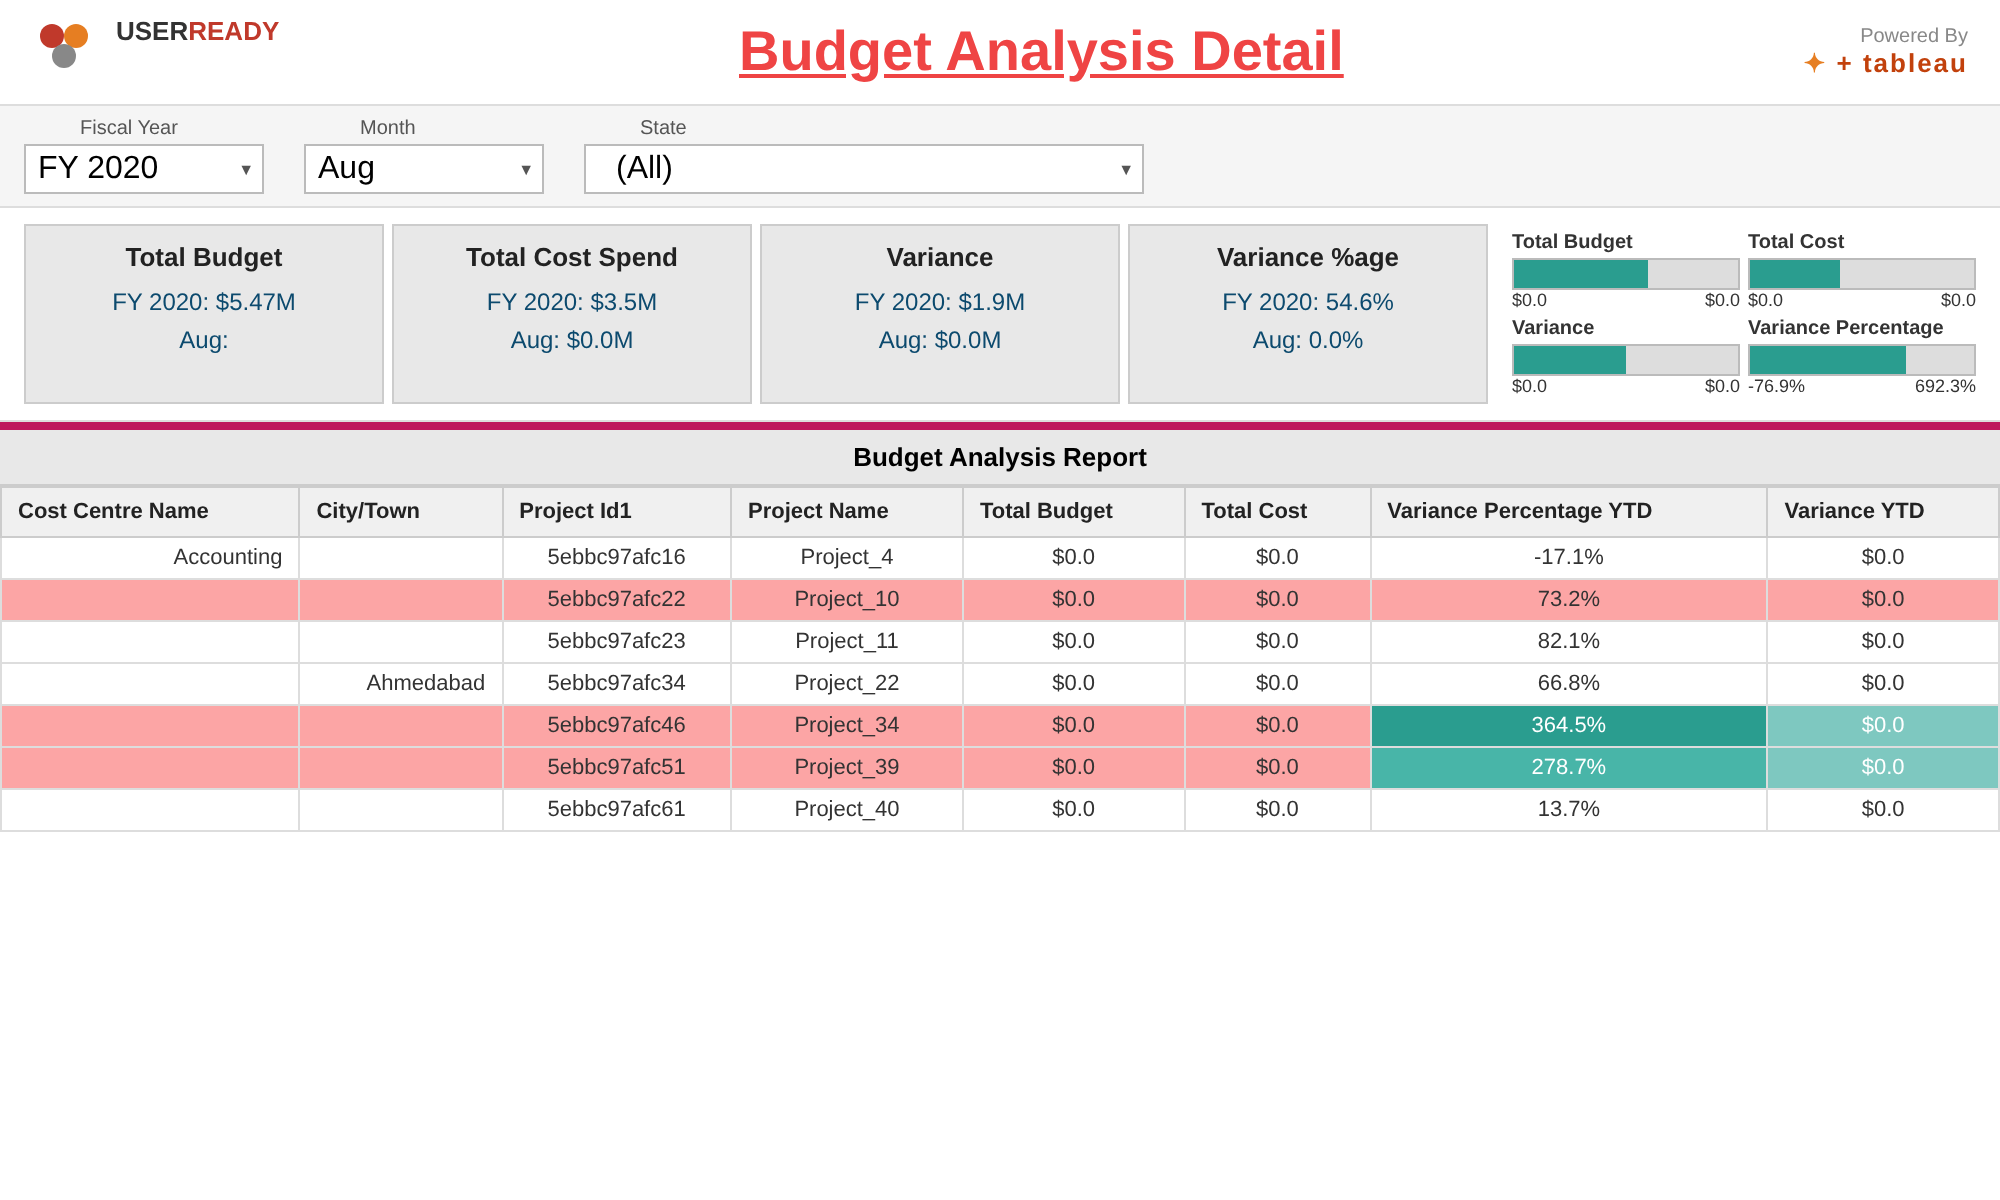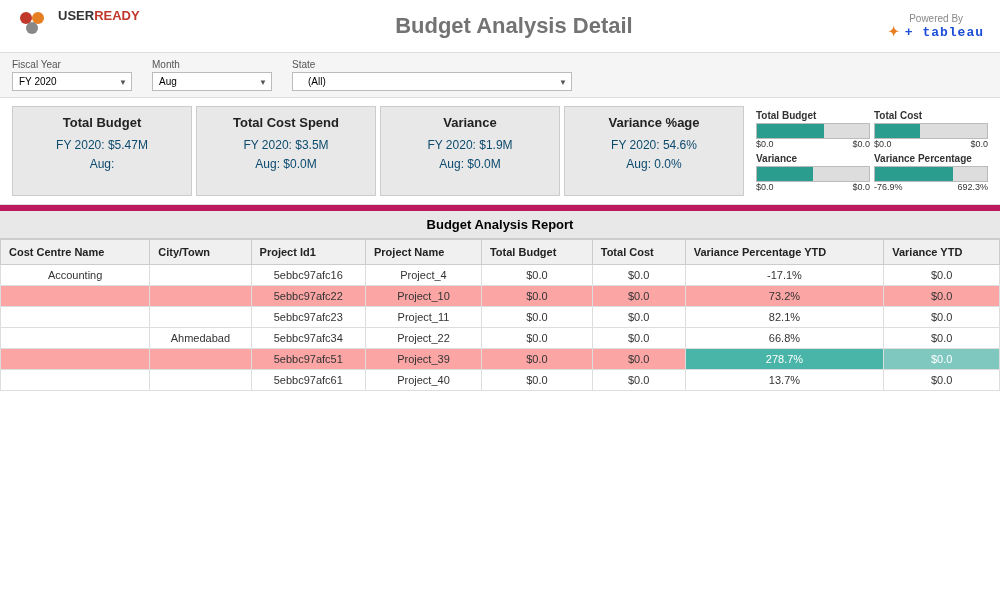--- a/index.html
+++ b/index.html
@@ -2,28 +2,28 @@
 <html><head>
   <meta charset="utf-8">
   <style>
     * { box-sizing: border-box; margin: 0; padding: 0; }
     body { font-family: Arial, sans-serif; font-size: 12px; background: #fff; width: 1000px; height: 600px; overflow: hidden; }
 
     
     .header { display: flex; align-items: center; justify-content: space-between; padding: 8px 16px; border-bottom: 1px solid #ddd; }
     .logo { display: flex; align-items: flex-start; gap: 6px; }
     .logo-icon { width: 36px; height: 36px; }
-    .powered-by { text-align: center; font-size: 10px; color: #888; }
+    .powered-by { text-align: right; font-size: 10px; color: #888; }
     .tableau-logo { font-size: 13px; font-weight: bold; color: #4a90d9; letter-spacing: 1px; }
 
     
     .filters { display: flex; gap: 20px; padding: 6px 12px; background: #f5f5f5; border-bottom: 1px solid #ddd; align-items: flex-end; }
     .filter-group { display: flex; flex-direction: column; gap: 2px; }
-    .filter-label { font-size: 10px; color: #555; }
-    .filter-select { padding: 3px 20px 3px 6px; border: 1px solid #bbb; background: #fff; font-size: 10px; appearance: none; min-width: 120px; cursor: pointer; }
+    .filter-label { font-size: 10px; color: #555; margin-left: 28px; }
+    .filter-select { padding: 3px 20px 3px 6px; border: 1px solid #bbb; background: #fff; font-size: 16px; appearance: none; min-width: 120px; cursor: pointer; }
     .filter-select-wide { min-width: 280px; padding-left: 15px; }
     .select-wrapper { position: relative; display: inline-block; }
     .select-wrapper::after { content: '▼'; font-size: 8px; position: absolute; right: 5px; top: 50%; transform: translateY(-50%); pointer-events: none; color: #555; }
 
     
     .kpi-section { display: flex; padding: 8px 12px; gap: 0; border-bottom: 1px solid #ddd; }
     .kpi-cards { display: flex; flex: 1; gap: 0; }
     .kpi-card { flex: 1; border: 1px solid #ccc; background: #e8e8e8; text-align: center; padding: 8px 10px; margin-right: 4px; }
     .kpi-card-title { font-size: 13px; font-weight: bold; color: #222; margin-bottom: 6px; }
     .kpi-card-value { font-size: 12px; color: #0c4a6e; line-height: 1.6; }
@@ -31,51 +31,51 @@
     
     .mini-charts { display: grid; grid-template-columns: 1fr 1fr; grid-template-rows: 1fr 1fr; gap: 4px; min-width: 240px; padding: 4px 0 4px 8px; }
     .mini-chart { display: flex; flex-direction: column; }
     .mini-chart-title { font-size: 10px; color: #333; margin-bottom: 2px; font-weight: bold; }
     .mini-chart-bar-container { height: 16px; background: #ddd; position: relative; border: 1px solid #bbb; }
     .mini-chart-bar { height: 100%; background: #2a9d8f; position: absolute; left: 0; top: 0; }
     .mini-chart-labels { display: flex; justify-content: space-between; font-size: 9px; color: #333; }
 
     
     .table-section { overflow-y: auto; height: 290px; }
-    .table-title { text-align: center; font-weight: bold; font-size: 13px; padding: 6px; background: #e8e8e8; border-bottom: 1px solid #ccc; border-top: 6px solid #be185d; }
+    .table-title { text-align: center; font-weight: bold; font-size: 13px; padding: 6px; background: #e8e8e8; border-bottom: 1px solid #ccc; border-top: 4px solid #be185d; }
     table { width: 100%; border-collapse: collapse; font-size: 11px; }
     thead th { background: #f0f0f0; border: 1px solid #ccc; padding: 6px 8px; text-align: left; font-weight: bold; color: #222; }
     tbody td { border: 1px solid #ddd; padding: 4px 8px; text-align: center; color: #333; }
-    tbody td.left { text-align: center; margin-left: 42px; }
+    tbody td.left { text-align: right; margin-left: 42px; }
     .row-alt { background: #fca5a5; }
     .cell-teal { background: #2a9d8f; color: #fff; }
     .cell-light-teal { background: #7ec8c0; color: #fff; }
     .cell-medium-teal { background: #48b5a8; color: #fff; }
   </style>
 </head>
 <body>
 
 <div class="header">
   <div class="logo">
 
     <svg class="logo-icon" viewBox="0 0 36 36" xmlns="http://www.w3.org/2000/svg">
       <circle cx="10" cy="10" r="6" fill="#c0392b"></circle>
       <circle cx="22" cy="10" r="6" fill="#e67e22"></circle>
       <circle cx="16" cy="20" r="6" fill="#888"></circle>
     </svg>
     <div>
       <span style="font-size:13px;font-weight:bold;color:#333;">USER</span><span style="font-size:13px;font-weight:bold;color:#c0392b;">READY</span>
     </div>
   </div>
-  <div style="font-size:22px;font-weight:bold;color:#737373;">Budget Analysis Detail</div>
+  <div style="font-size:28px;font-weight:bold;color:#ef4444;text-decoration:underline;">Budget Analysis Detail</div>
   <div class="powered-by">
     <div style="font-size:10px;color:#888;">Powered By</div>
     <div class="tableau-logo">
       <span style="color:#e67e22;">✦</span>
-      <span style="color:#1d4ed8;font-weight:bold;font-size:13px;font-family:Liberation Mono, monospace;">+ tableau</span>
+      <span style="color:#c2410c;font-weight:bold;font-size:13px;">+ tableau</span>
     </div>
   </div>
 </div>
 
 <div class="filters">
   <div class="filter-group">
     <label class="filter-label">Fiscal Year</label>
     <div class="select-wrapper">
       <select class="filter-select">
         <option>FY 2020</option>
@@ -219,20 +219,30 @@
           <td>5ebbc97afc34</td>
           <td>Project_22</td>
           <td>$0.0</td>
           <td>$0.0</td>
           <td>66.8%</td>
           <td>$0.0</td>
         </tr>
         <tr class="row-alt">
           <td class="left"></td>
           <td class="left"></td>
+          <td>5ebbc97afc46</td>
+          <td>Project_34</td>
+          <td>$0.0</td>
+          <td>$0.0</td>
+          <td class="cell-teal">364.5%</td>
+          <td class="cell-light-teal">$0.0</td>
+        </tr>
+        <tr class="row-alt">
+          <td class="left"></td>
+          <td class="left"></td>
           <td>5ebbc97afc51</td>
           <td>Project_39</td>
           <td>$0.0</td>
           <td>$0.0</td>
           <td class="cell-medium-teal">278.7%</td>
           <td class="cell-light-teal">$0.0</td>
         </tr>
         <tr>
           <td class="left"></td>
           <td class="left"></td>

